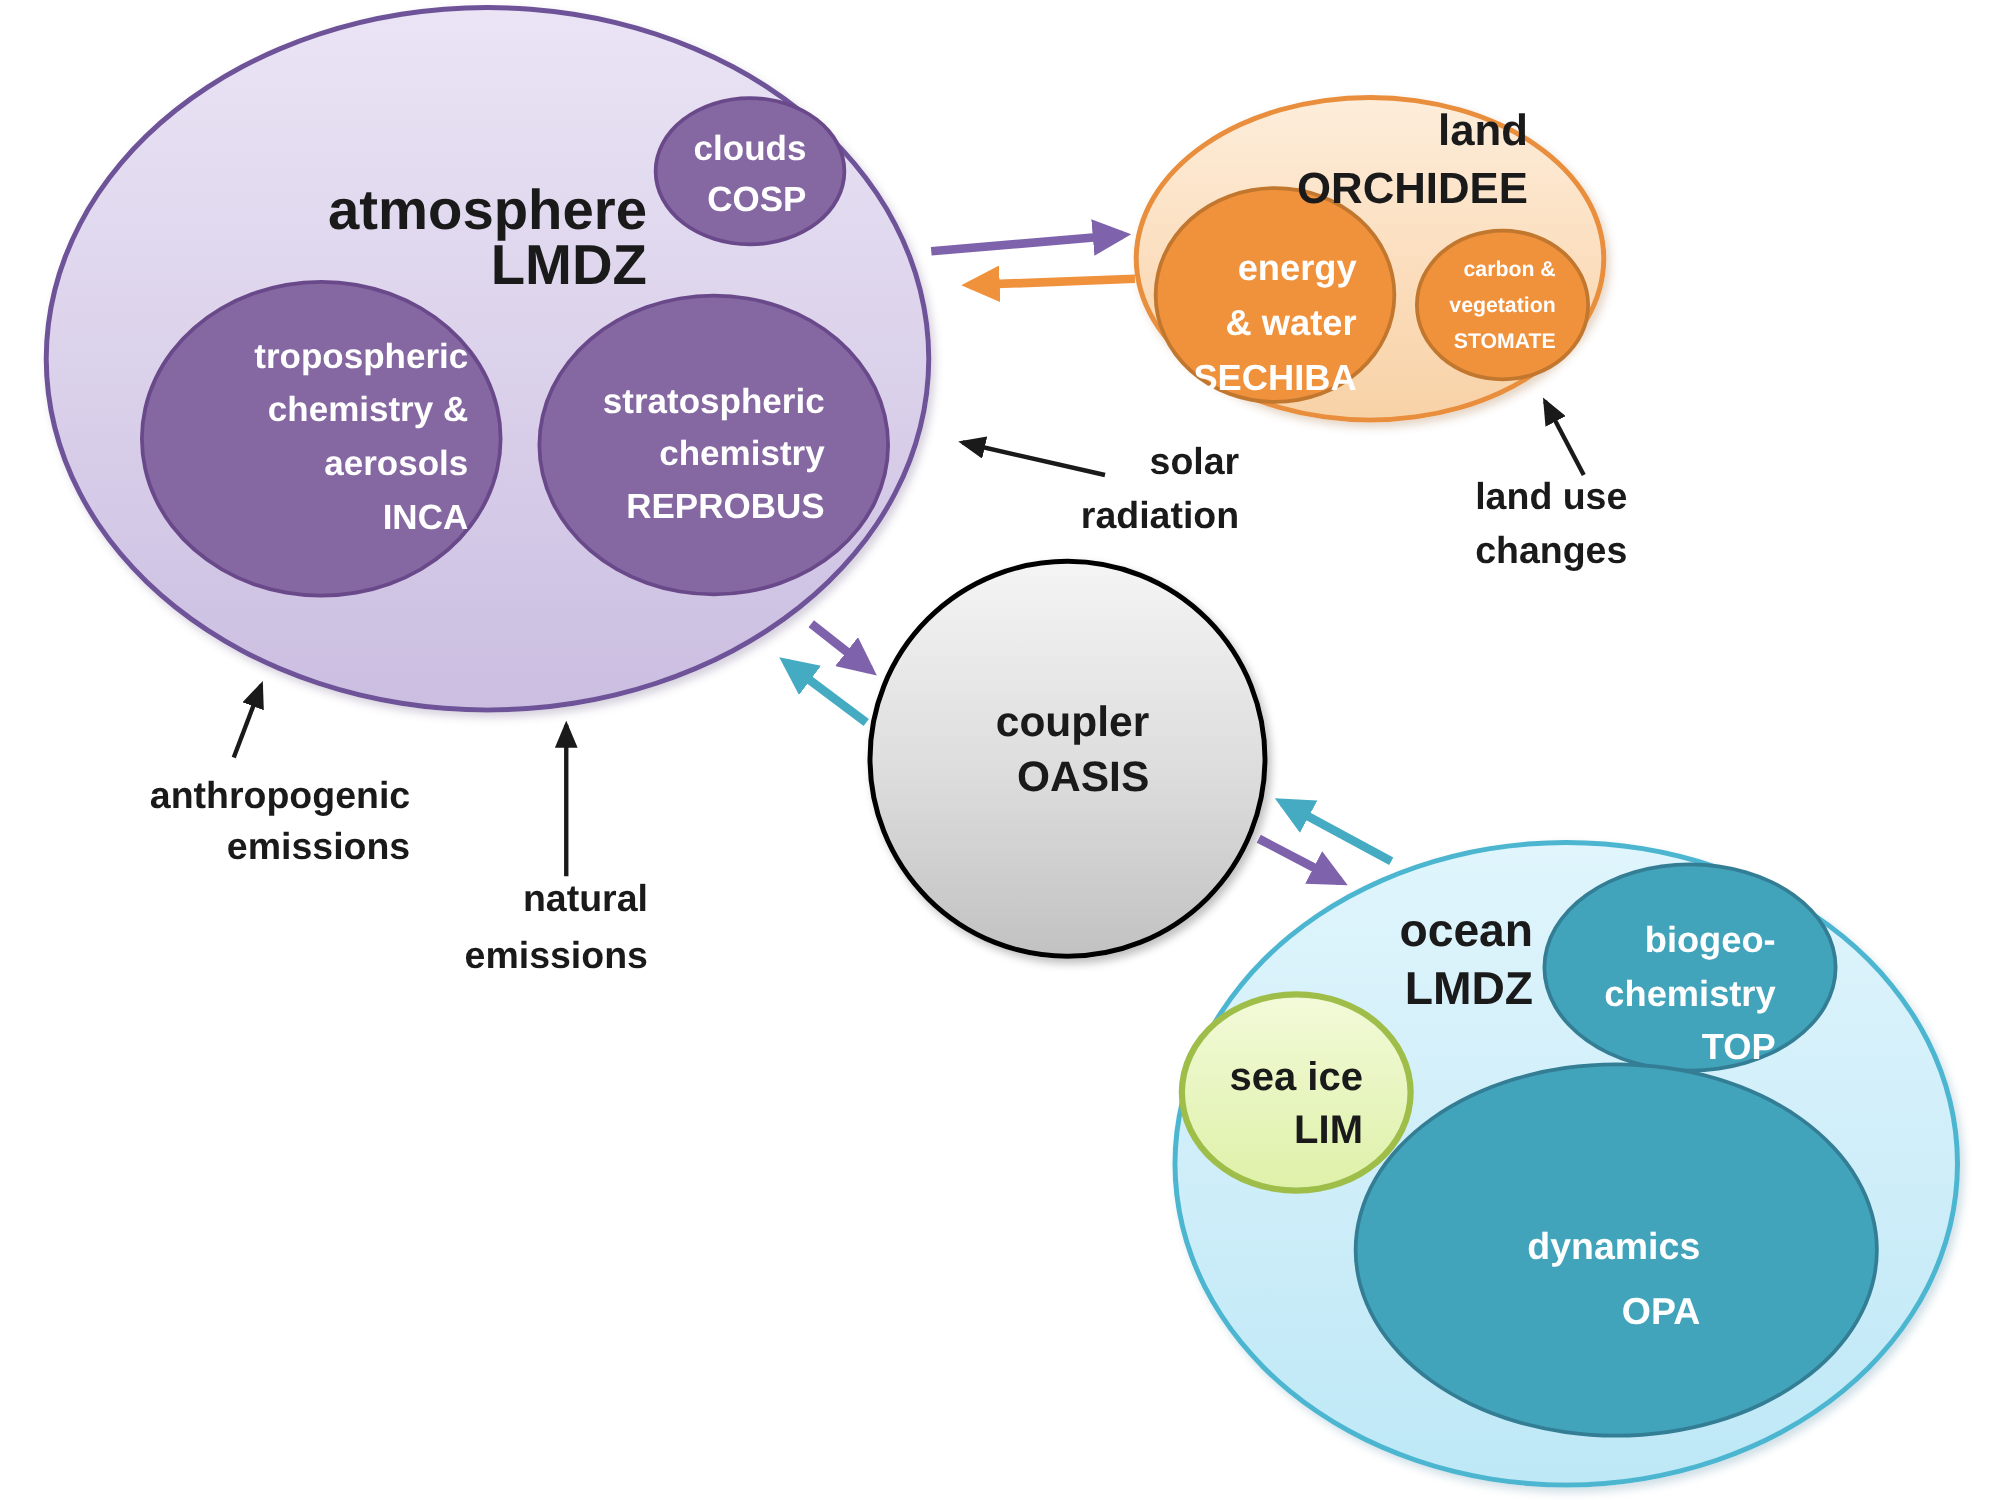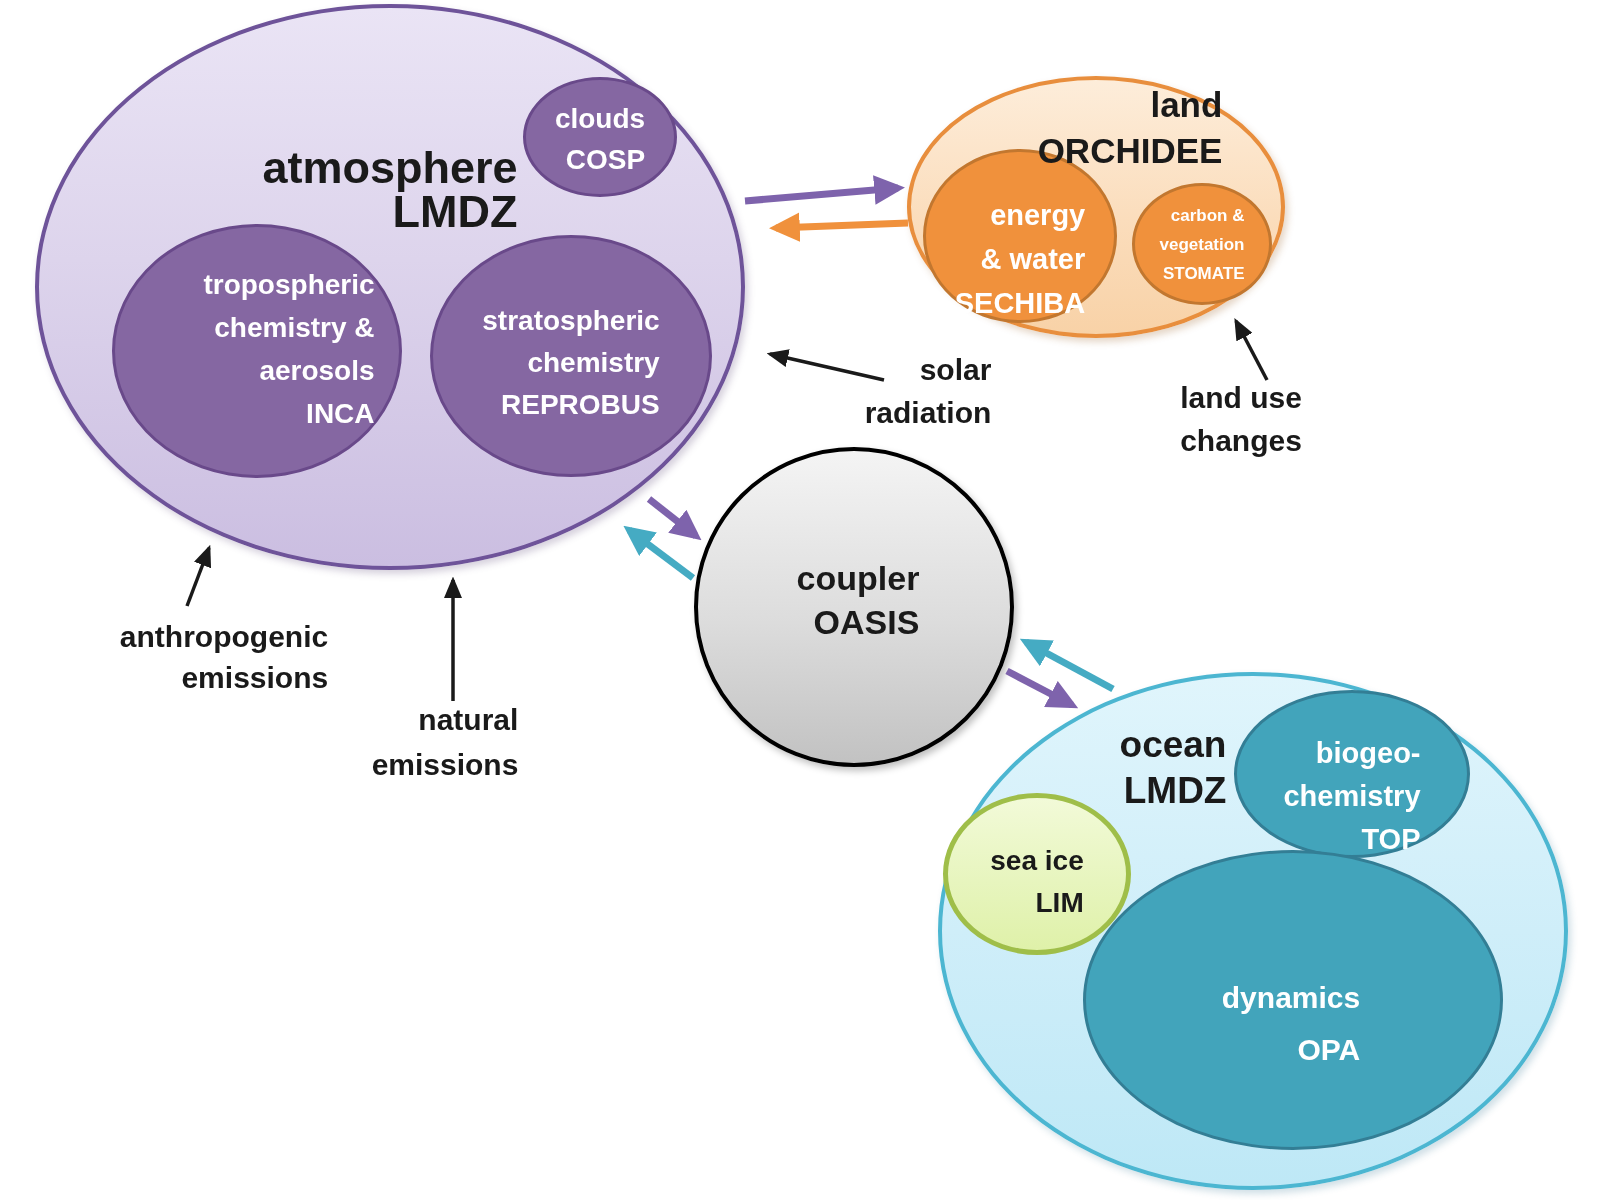--- a/index.html
+++ b/index.html
@@ -38,21 +38,21 @@
   .lbl span{display:block;}
   .t-black{color:#1A1A1A;}
   .t-white{color:#FFFFFF;}
   .fs-title{font-size:45px;line-height:44px;}
   .fs-title-land{font-size:35px;line-height:46px;}
   .fs-title-ocean{font-size:37px;line-height:46px;}
   .fs-coupler{font-size:34px;line-height:44px;}
   .fs-mod{font-size:28px;line-height:43px;}
   .fs-mod2{font-size:29px;line-height:44px;margin-top:20px;}
   .fs-opa{font-size:30px;line-height:52px;}
-  .fs-seaice{font-size:28px;line-height:42px;}
+  .fs-seaice{font-size:32px;line-height:42px;}
   .fs-stomate{font-size:17px;line-height:29px;}
   .fs-note{font-size:30px;line-height:43px;}
   svg.arrows{position:absolute;left:0;top:0;z-index:5;pointer-events:none;}
   .z1{z-index:1}.z2{z-index:2}.z3{z-index:3}.z6{z-index:6}
 </style>
 </head>
 <body>
 
 <div id="canvas">
 

